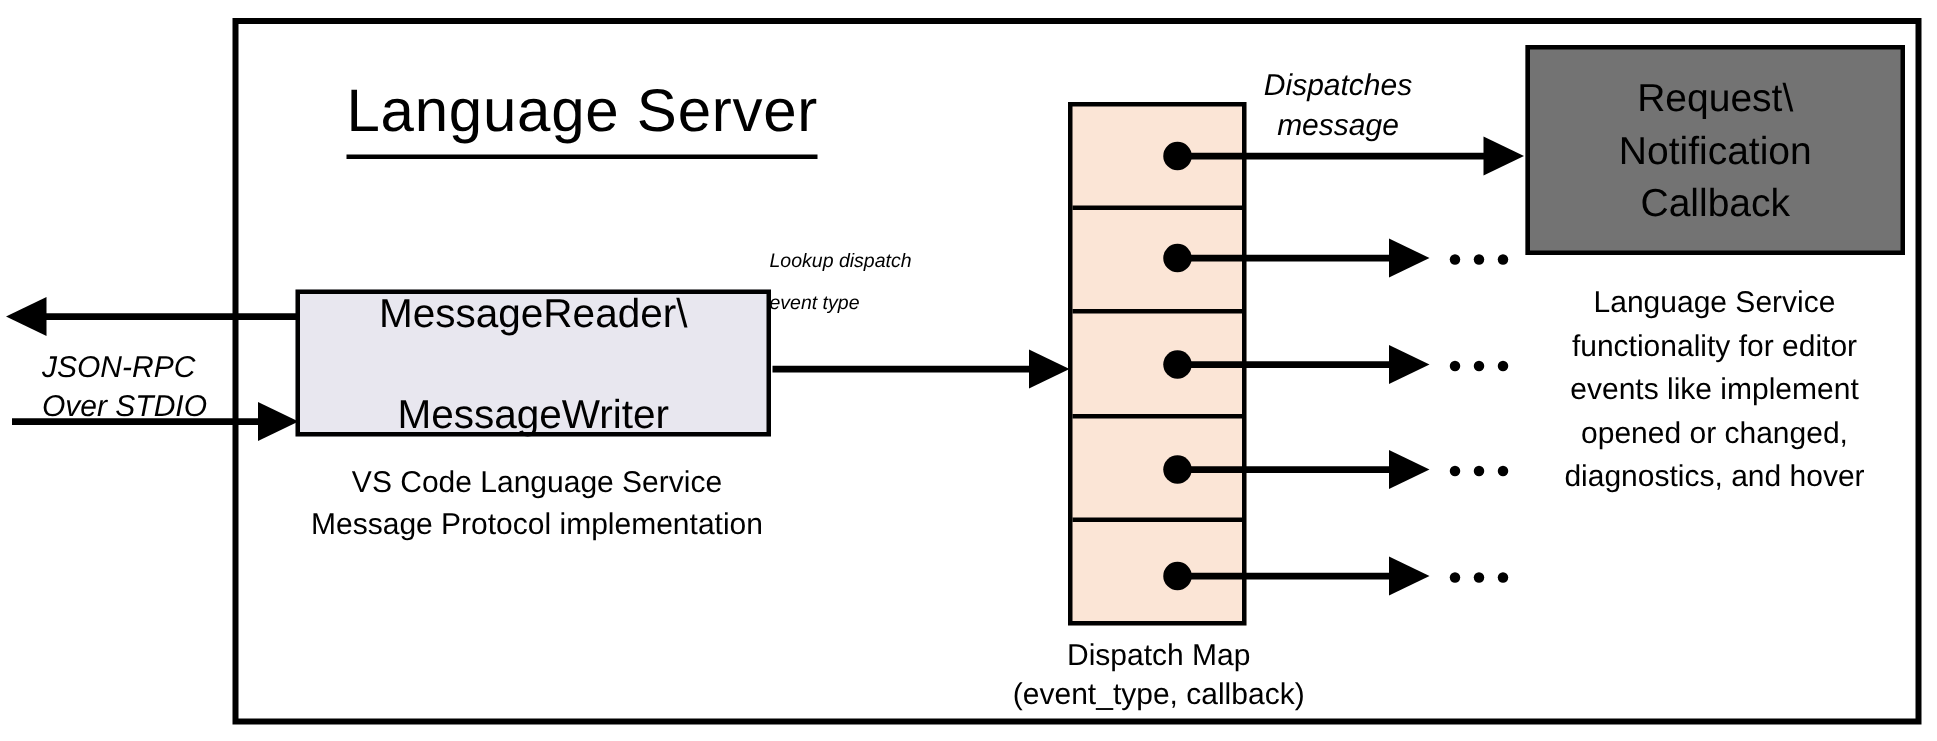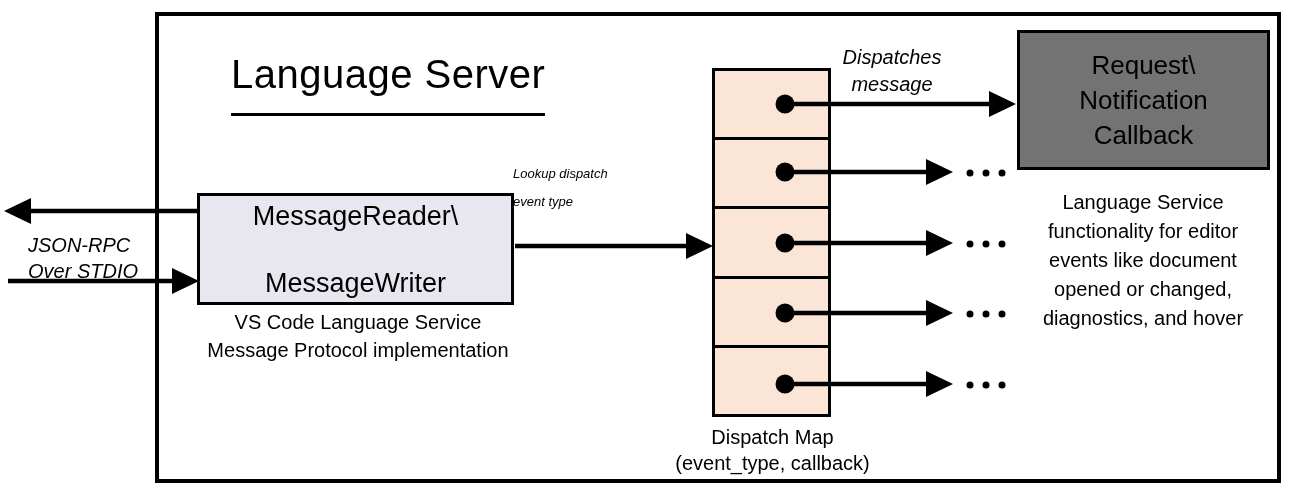--- a/index.html
+++ b/index.html
@@ -30,27 +30,27 @@
   
   .title {
     left: 231px; top: 52px;
     font-size: 40px;
     font-weight: 400;
     letter-spacing: 0.5px;
     white-space: nowrap;
   }
   .title .underline {
     border-bottom: 3px solid #000;
-    padding-bottom: 17px;
+    padding-bottom: 7px;
   }
 
   
   .message-box {
     left: 197px; top: 193px;
-    width: 317px; height: 112px;
+    width: 317px; height: 98px;
     border: 3px solid #000;
     box-sizing: border-box;
     background: #e8e7ef;
     display: flex;
     flex-direction: column;
     justify-content: center;
     align-items: center;
     text-align: center;
     font-size: 27px;
     line-height: 36px;
@@ -202,21 +202,21 @@
 
   <div class="abs callback-box line-block" style="background: #737373;">
     <span>Request\</span>
     <span>Notification</span>
     <span>Callback</span>
   </div>
 
   <div class="abs callback-caption line-block">
     <span>Language Service</span>
     <span>functionality for editor</span>
-    <span>events like document</span>
+    <span>events like implement</span>
     <span>opened or changed,</span>
     <span>diagnostics, and hover</span>
   </div>
 
   <svg class="abs overlay" viewBox="0 0 1291 494" xmlns="http://www.w3.org/2000/svg">
     <g stroke="#000" stroke-width="4.5" fill="#000">
 
       <g>
         <line x1="198" y1="211" x2="28" y2="211"></line>
         <polygon points="4,211 31,198 31,224" stroke="none"></polygon>

